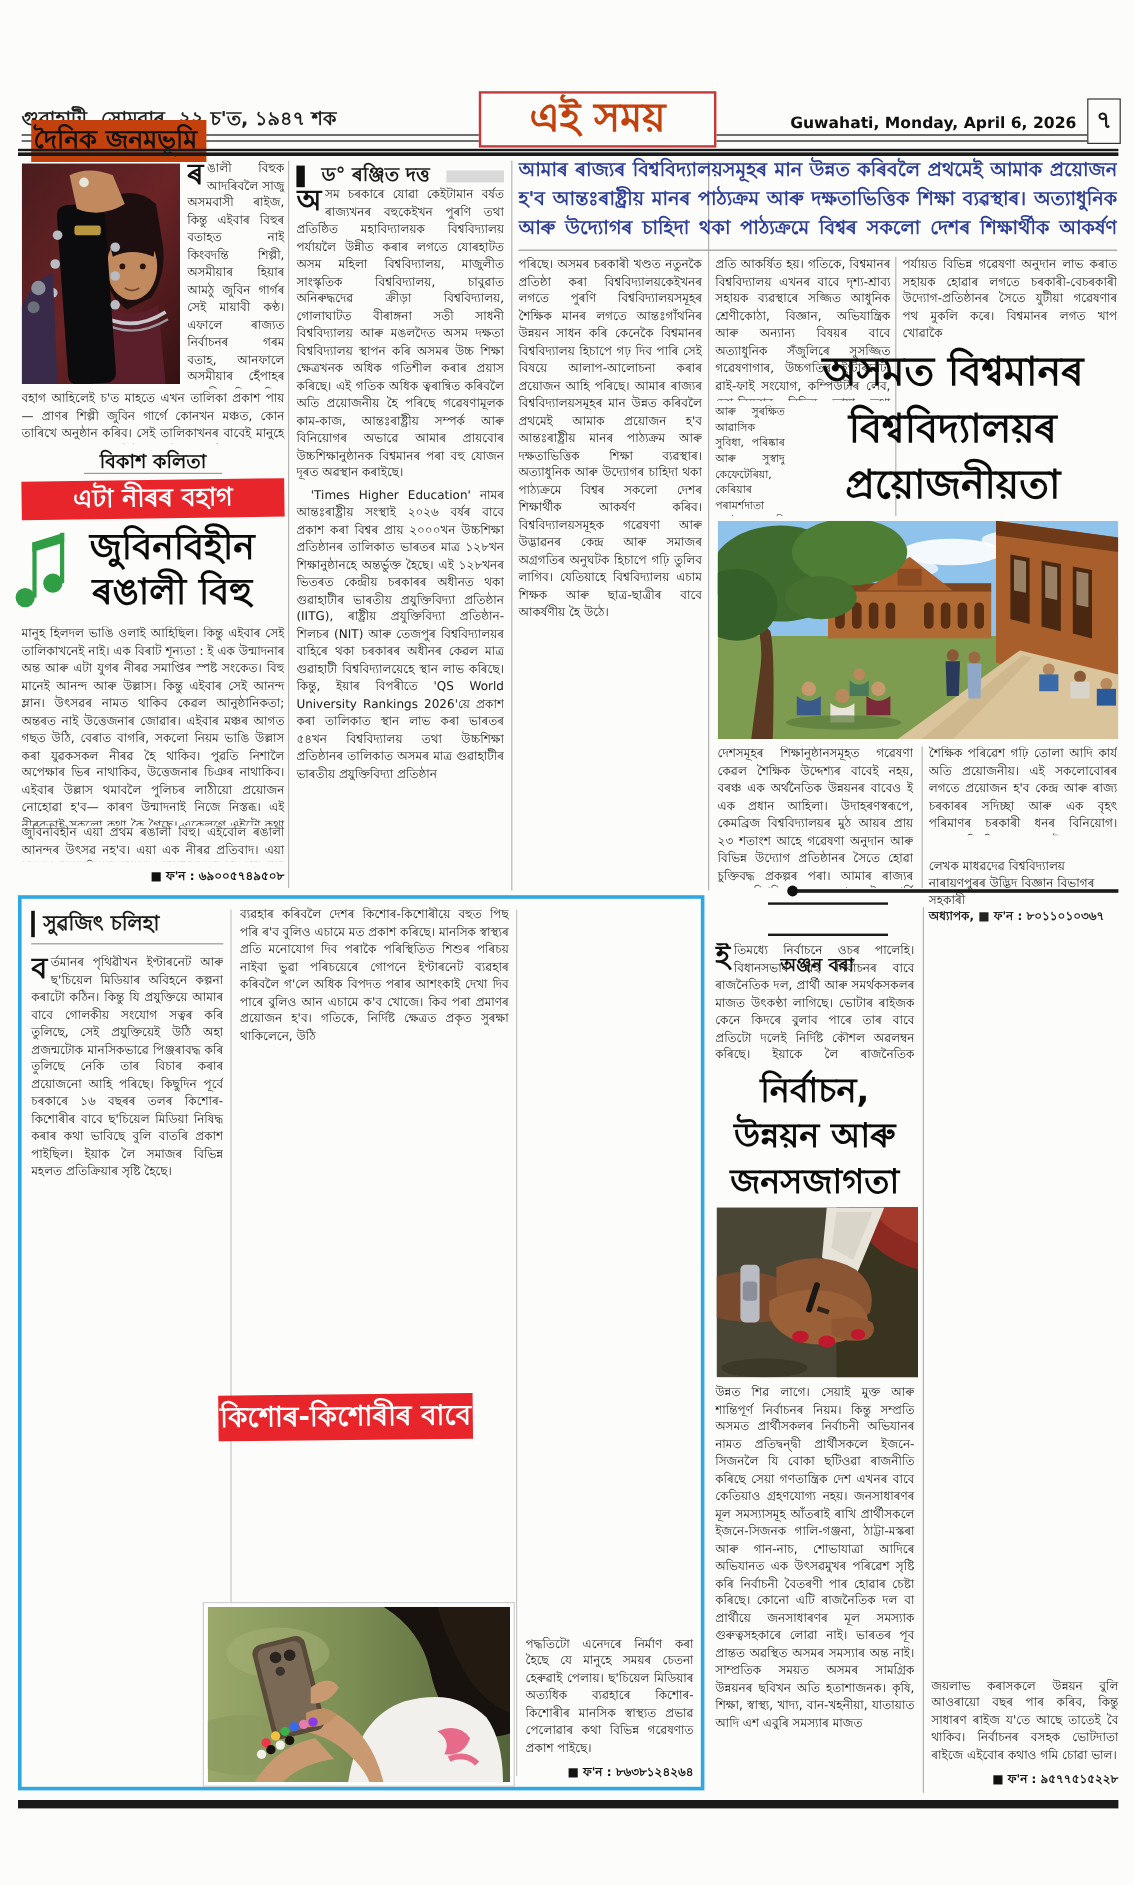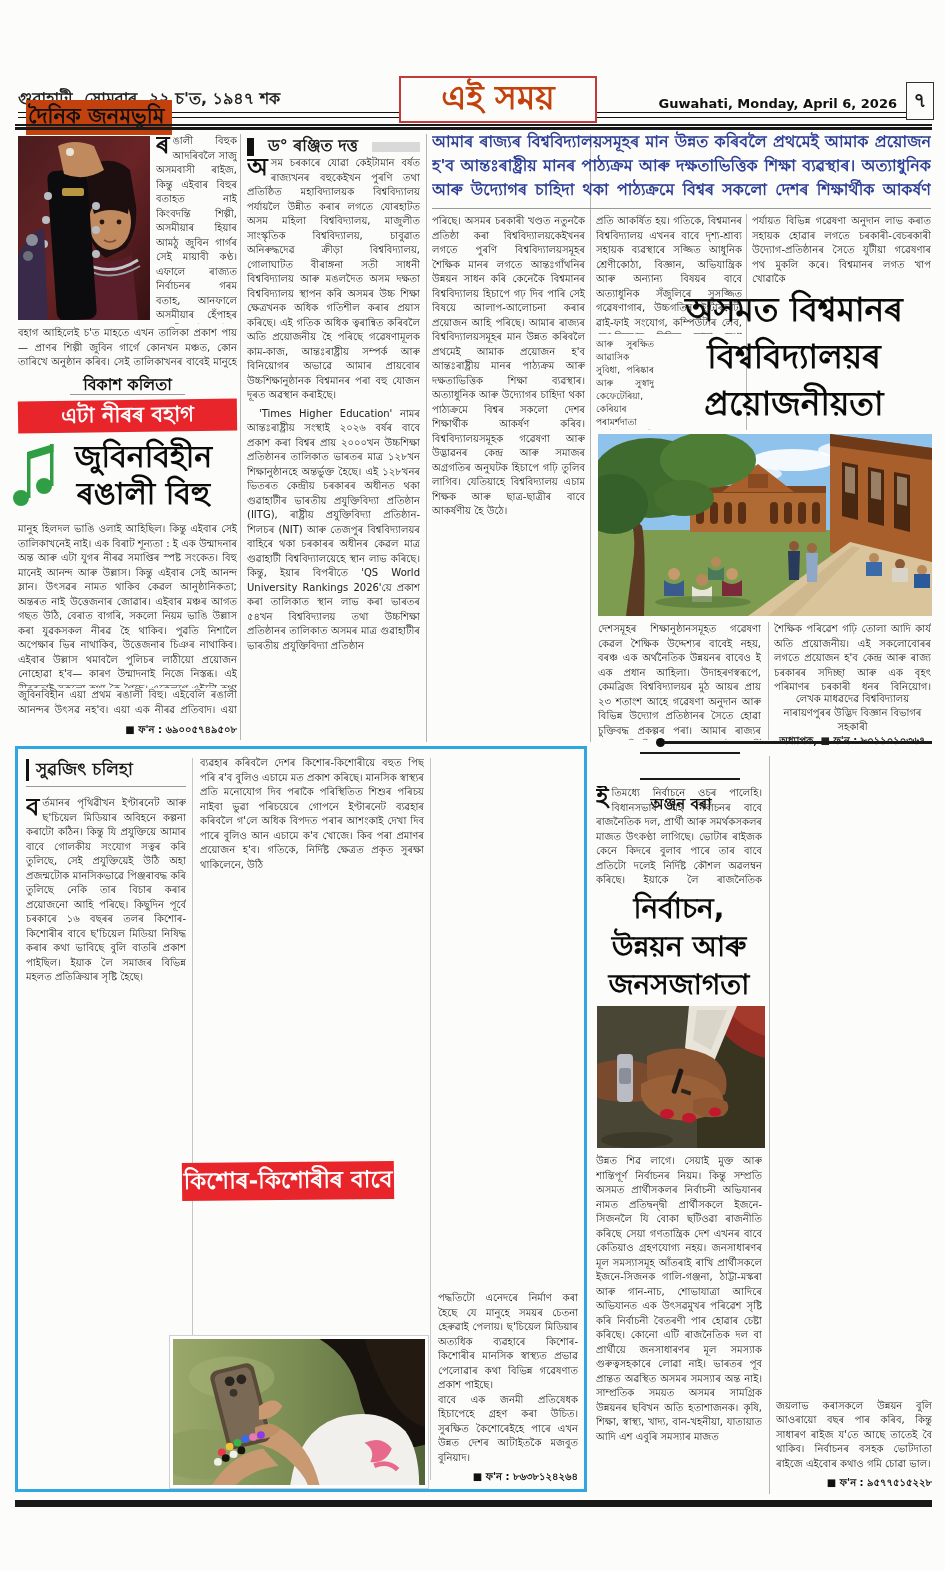--- a/index.html
+++ b/index.html
@@ -207,21 +207,21 @@
         <circle cx="302" cy="130" r="5" fill="#8a5a38"></circle>
           <rect x="294" y="134" width="16" height="14" fill="#d8d4ca"></rect>
         <circle cx="324" cy="136" r="5" fill="#b9895e"></circle>
           <rect x="316" y="140" width="16" height="14" fill="#2a5a9a"></rect>
       </g>
     </svg>
   </div>
 
   <div class="abs body-text" style="left:598px;top:622px;width:163px;height:118px">দেশসমূহৰ শিক্ষানুষ্ঠানসমূহত গৱেষণা কেৱল শৈক্ষিক উদ্দেশ্যৰ বাবেই নহয়, বৰঞ্চ এক অৰ্থনৈতিক উন্নয়নৰ বাবেও ই এক প্ৰধান আহিলা। উদাহৰণস্বৰূপে, কেমব্ৰিজ বিশ্ববিদ্যালয়ৰ মুঠ আয়ৰ প্ৰায় ২৩ শতাংশ আহে গৱেষণা অনুদান আৰু বিভিন্ন উদ্যোগ প্ৰতিষ্ঠানৰ সৈতে হোৱা চুক্তিবদ্ধ প্ৰকল্পৰ পৰা। আমাৰ ৰাজ্যৰ নতুন বিশ্ববিদ্যালয়সমূহতো এই আৰ্হি অনুসৰণ কৰিব পাৰি। গৱেষণাক মূল চালিকা শক্তি হিচাপে লৈ এক শক্তিশালী গৱেষণা আন্তঃগাঁথনি গঢ়ি তুলিলে ৰাষ্ট্ৰীয়-আন্তঃৰাষ্ট্ৰীয়</div>
   <div class="abs body-text" style="left:774px;top:622px;width:157px;height:74px">শৈক্ষিক পৰিৱেশ গঢ়ি তোলা আদি কাৰ্য অতি প্ৰয়োজনীয়। এই সকলোবোৰৰ লগতে প্ৰয়োজন হ'ব কেন্দ্ৰ আৰু ৰাজ্য চৰকাৰৰ সদিচ্ছা আৰু এক বৃহৎ পৰিমাণৰ চৰকাৰী ধনৰ বিনিয়োগ। নহ'লে 'বিশ্ববিদ্যালয়' নামটো কেৱল নাম হৈয়েই থাকিব, কোনোদিনেই প্ৰকৃত বিশ্ববিদ্যালয় নহ'ব।</div>
-  <div class="abs" style="left:774px;top:692px;width:157px;font-size:10px;line-height:14px;text-align:center;color:#222">
+  <div class="abs" style="left:774px;top:716px;width:157px;font-size:10px;line-height:14px;text-align:left;color:#222">
     <span>লেখক মাধৱদেৱ বিশ্ববিদ্যালয় নাৰায়ণপুৰৰ উদ্ভিদ বিজ্ঞান বিভাগৰ সহকাৰী</span><br>
     <span style="font-weight:bold">অধ্যাপক, ■ ফ'ন : ৮০১১০১০৩৬৭</span>
   </div>
 
   <div class="abs" style="left:15px;top:746px;width:572px;height:746px;border:3px solid #2fa8e1;background:#fcfcfa"></div>
   <div class="vrule" style="left:192px;top:758px;height:722px;background:#c5c5c5"></div>
   <div class="vrule" style="left:430px;top:758px;height:722px;background:#c5c5c5"></div>
 
   <div class="abs" style="left:26px;top:756px;width:160px;display:flex;align-items:center;gap:7px">
     <span style="width:3px;height:22px;background:#111;flex:0 0 3px"></span>
@@ -280,21 +280,20 @@
           <circle cx="54" cy="124" r="4" fill="#17120e"></circle>
         <circle cx="62" cy="120" r="4" fill="#f2f0ec"></circle>
           <circle cx="70" cy="116" r="4" fill="#17120e"></circle>
       </g>
     </svg>
   </div>
 
   <div class="abs" style="left:438px;top:756px;width:140px;height:730px;display:flex;flex-direction:column;justify-content:flex-end">
     <div class="body-text" style="width:140px">পদ্ধতিটো এনেদৰে নিৰ্মাণ কৰা হৈছে যে মানুহে সময়ৰ চেতনা হেৰুৱাই পেলায়। ছ'চিয়েল মিডিয়াৰ অত্যধিক ব্যৱহাৰে কিশোৰ-কিশোৰীৰ মানসিক স্বাস্থ্যত প্ৰভাৱ পেলোৱাৰ কথা বিভিন্ন গৱেষণাত প্ৰকাশ পাইছে।</div>
     <div>
-      <div class="body-text" style="width:140px">বাবে এক জনমী প্ৰতিষেধক হিচাপেহে গ্ৰহণ কৰা উচিত। সুৰক্ষিত কৈশোৰেইহে পাৰে এখন উন্নত দেশৰ আটাইতকৈ মজবুত বুনিয়াদ।</div>
       <div class="phone-line" style="margin-top:4px">■ ফ'ন : ৮৬৩৮১২৪২৬৪</div>
     </div>
   </div>
 
   <div class="abs" style="left:656px;top:738px;width:9px;height:9px;border-radius:50%;background:#111"></div>
   <div class="hrule" style="left:664px;top:741px;width:268px;height:2.5px"></div>
 
   <div class="hrule" style="left:640px;top:752px;width:100px;height:1.5px"></div>
   <div class="abs byline-center" style="left:596px;top:792px;width:170px;font-size:15px">অঞ্জন বৰা</div>
   <div class="hrule" style="left:640px;top:778px;width:100px;height:1.5px"></div>

